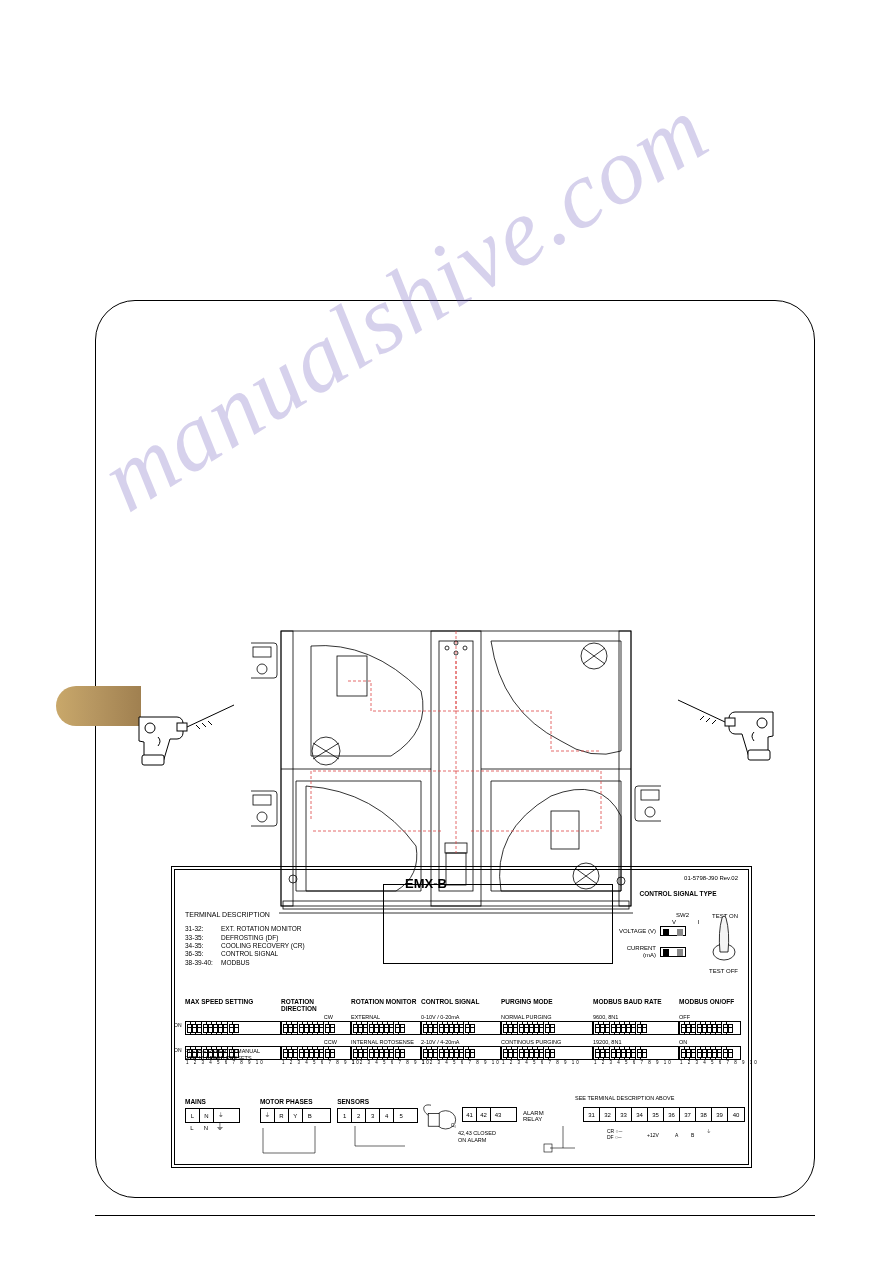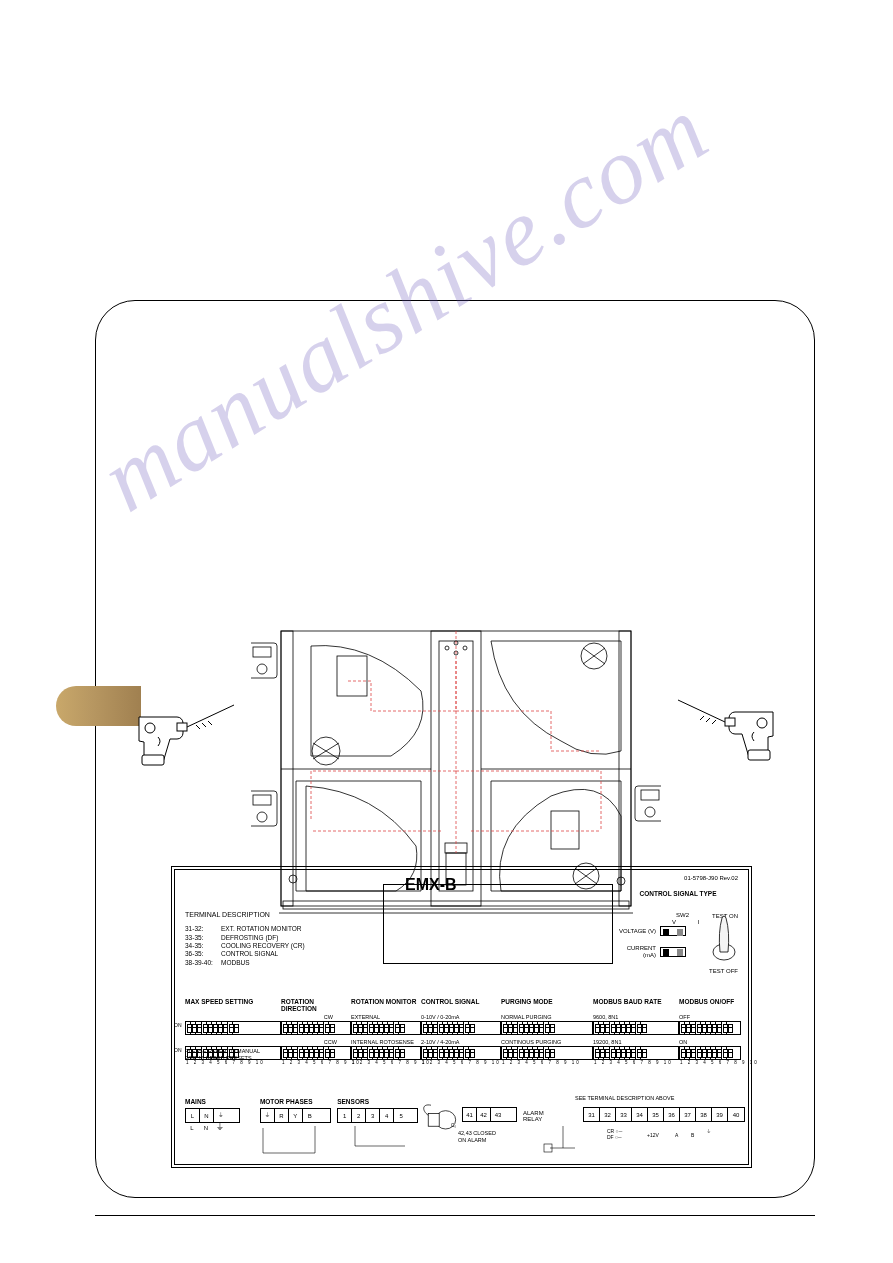--- a/index.html
+++ b/index.html
@@ -84,21 +84,21 @@
   .panel-inner {
     position: absolute;
     left: 2px; top: 2px; right: 2px; bottom: 2px;
     border: 0.5px solid #000;
     font-size: 6px;
     color: #000;
   }
   .emx-title {
     position: absolute;
     left: 230px; top: 6px;
-    font-size: 16px;
+    font-size: 13px;
     font-weight: bold;
   }
   .docno { position: absolute; right: 10px; top: 5px; font-size: 6px; }
   .inner-frame {
     position: absolute;
     left: 208px; top: 14px;
     width: 230px; height: 80px;
     border: 0.5px solid #000;
   }
 

